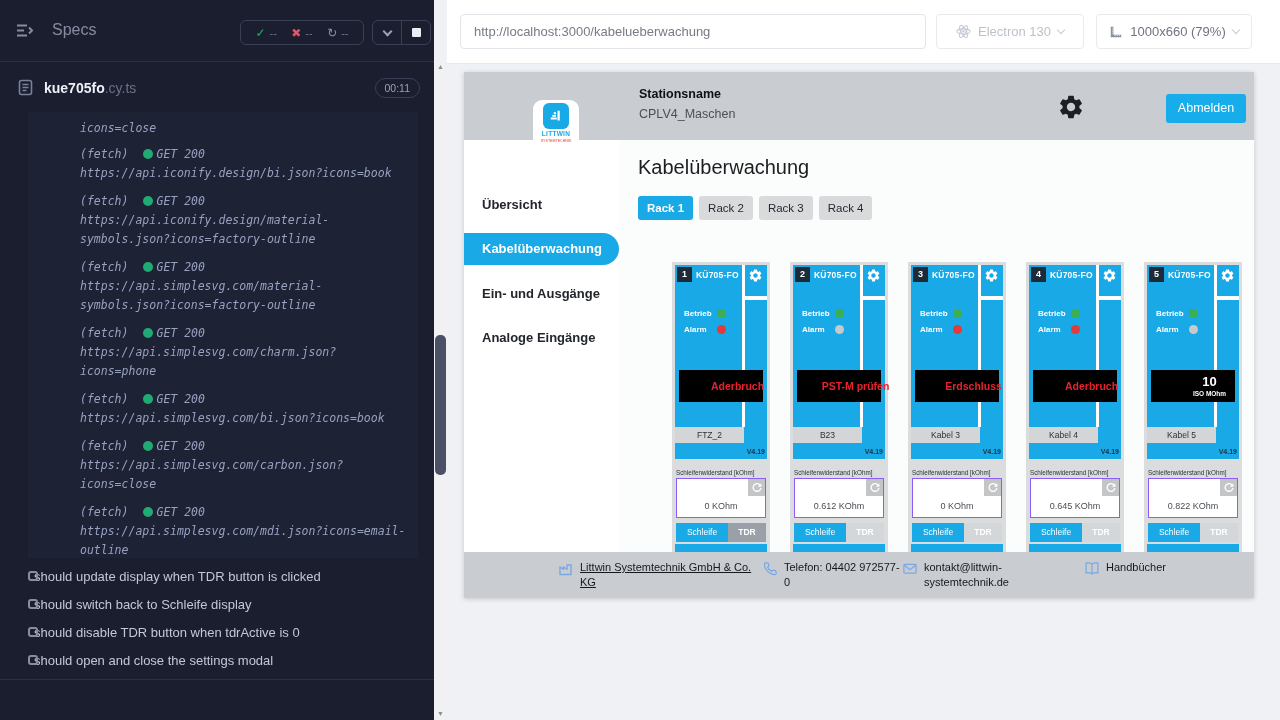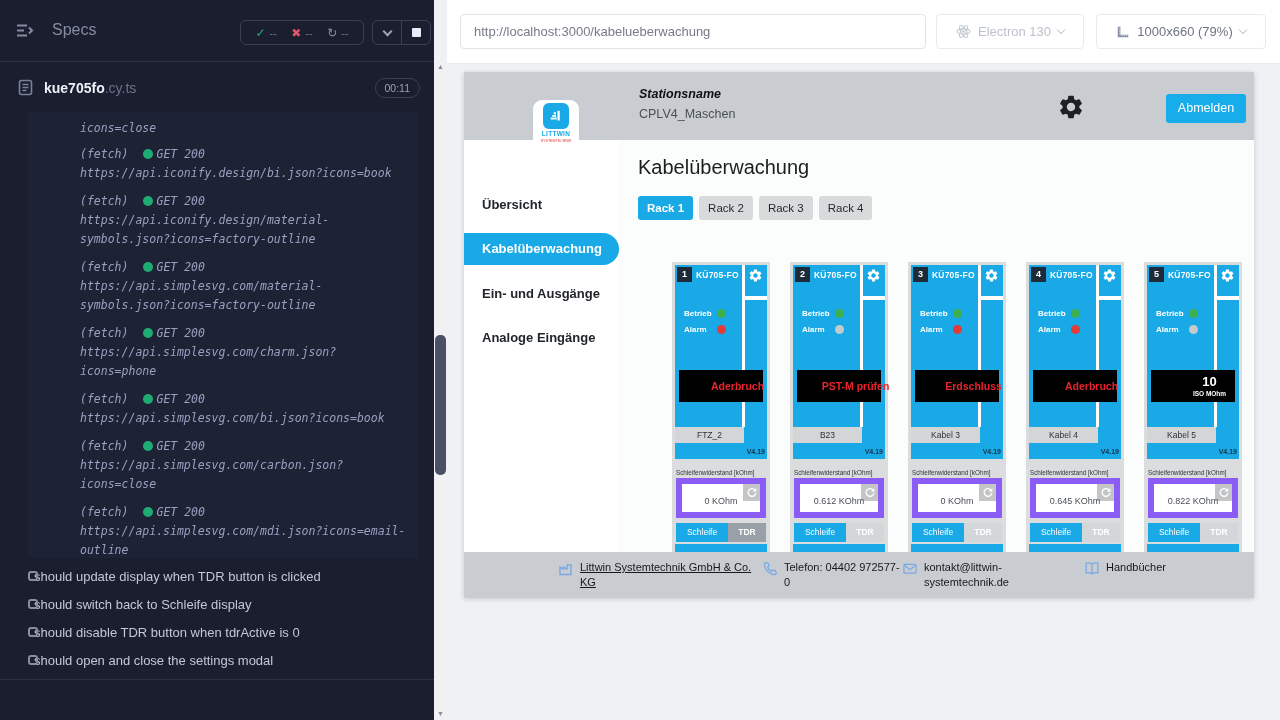--- a/index.html
+++ b/index.html
@@ -52,32 +52,32 @@
   .cy-scroll .arr{position:absolute;left:0;width:13px;height:13px;font-size:7px;color:#8a8f9c;text-align:center;line-height:13px;}
   .arr-up{top:0;}
   .arr-down{bottom:0;}
   .cy-scroll .thumb{position:absolute;left:1px;top:275px;width:11px;height:140px;background:#4b5066;border-radius:5px;}
 
   
   .top-bar{position:absolute;left:447px;top:0;width:833px;height:64px;background:#fff;border-bottom:1px solid #e9eaee;}
   .url-input{position:absolute;left:13px;top:14px;width:466px;height:35px;border:1px solid #e2e4e9;border-radius:4px;font-size:13px;color:#767b85;padding:0 13px;background:#fff;outline:none;font-family:"Liberation Sans",sans-serif;}
   .chrome-select{position:absolute;top:14px;height:35px;border:1px solid #e8eaed;border-radius:4px;display:flex;align-items:center;justify-content:center;gap:7px;font-size:13px;background:#fff;}
   .browser-select{left:489px;width:148px;color:#bcc2cb;}
-  .viewport-select{left:649px;width:170px;color:#6e7480;}
+  .viewport-select{left:649px;width:156px;color:#6e7480;}
   .sel-chev{display:inline-block;width:6px;height:6px;border-right:1.5px solid #c3c9d3;border-bottom:1.5px solid #c3c9d3;transform:rotate(45deg);margin-top:-4px;}
 
   
   .app{position:absolute;left:464px;top:72px;width:790px;height:526px;background:#fbfcfc;overflow:hidden;box-shadow:0 1px 5px rgba(0,0,0,.18);}
   .app-header{position:absolute;top:0;left:0;width:790px;height:68px;background:var(--appgray);z-index:6;}
   .logo{position:absolute;left:69px;top:28px;width:46px;height:48px;background:#fff;border-radius:9px;z-index:7;text-align:center;}
   .logo-mark{width:26px;height:26px;background:var(--accent);border-radius:6px;margin:3px auto 1px;display:flex;align-items:center;justify-content:center;}
   .logo-brand{font-size:6.5px;font-weight:bold;color:var(--accent);letter-spacing:.3px;line-height:8px;}
   .logo-sub{font-size:4px;color:#e23b2e;line-height:5px;transform:scale(.9);}
   .station{position:absolute;left:175px;top:15px;}
-  .station-label{font-size:12.5px;font-weight:bold;color:#0e1114;font-style:italic;}
+  .station-label{font-size:12.5px;font-weight:bold;color:#0e1114;}
   .station-name{font-size:12.5px;color:#4b5056;margin-top:6px;}
   .header-gear{position:absolute;left:593px;top:21px;width:28px;height:28px;cursor:pointer;}
   .logout-btn{position:absolute;left:702px;top:22px;width:80px;height:29px;background:#16adea;color:#fff;font-size:12.5px;border:none;border-radius:3px;text-align:center;line-height:29px;cursor:pointer;}
 
   .app-sidebar{position:absolute;left:0;top:68px;width:155px;bottom:46px;background:#fff;z-index:4;}
   .nav-item{position:absolute;left:18px;font-weight:bold;font-size:13px;color:#22262b;cursor:pointer;}
   .nav-item.n0{top:57px;}
   .nav-item.n1{top:93px;left:0;width:155px;height:32px;background:var(--accent);border-radius:0 18px 18px 0;color:#fff;line-height:32px;padding-left:18px;}
   .nav-item.n2{top:146px;}
   .nav-item.n3{top:190px;}
@@ -104,21 +104,21 @@
   .dot.green{background:#3fae4c;}
   .dot.red{background:#e23b3b;}
   .dot.gray{background:#c7cacd;}
   .display{position:absolute;left:4px;top:105px;width:84px;height:32px;background:#000;z-index:2;display:flex;flex-direction:column;align-items:center;justify-content:center;padding-left:33px;}
   .status-text{color:#e8232e;font-weight:bold;font-size:10.5px;white-space:nowrap;}
   .status-value{color:#fff;font-weight:bold;font-size:13px;line-height:14px;}
   .status-unit{color:#fff;font-weight:bold;font-size:6.5px;line-height:9px;}
   .cable-bar{position:absolute;left:0;top:162px;width:69px;height:16px;background:#d3d5d7;color:#2e3338;font-size:8.5px;line-height:16px;text-align:center;}
   .cversion{position:absolute;right:2px;top:183px;font-size:7px;font-weight:bold;color:#173347;}
   .res-label{position:absolute;left:4px;top:207px;font-size:6.3px;color:#2e3338;white-space:nowrap;}
-  .res-box{position:absolute;left:4px;top:216px;width:90px;height:40px;background:#fff;border:6px solid #8b5cf6;}
+  .res-box{position:absolute;left:4px;top:216px;width:90px;height:40px;background:#fff;border:1px solid #8b5cf6;}
   .refresh-btn{position:absolute;right:0;top:0;width:17px;height:17px;background:#c3c5c7;display:flex;align-items:center;justify-content:center;cursor:pointer;}
   .res-value{position:absolute;left:0;right:0;bottom:6px;text-align:center;font-size:9px;color:#4a4f55;}
   .btn-row{position:absolute;left:4px;top:261px;width:90px;height:19px;display:flex;}
   .btn-schleife{width:52px;background:var(--accent);color:#fff;font-size:8.5px;font-weight:normal;text-align:center;line-height:19px;cursor:pointer;}
   .btn-tdr{width:38px;font-size:8.5px;font-weight:bold;color:#fff;text-align:center;line-height:19px;cursor:pointer;}
   .btn-tdr.enabled{background:#9aa0a7;}
   .btn-tdr.disabled{background:#d4d7da;}
   .bottom-bar{position:absolute;left:3px;top:282px;width:92px;height:23px;background:var(--accent);}
 
   .app-footer{position:absolute;left:0;bottom:0;width:790px;height:46px;background:var(--appgray);z-index:6;}

